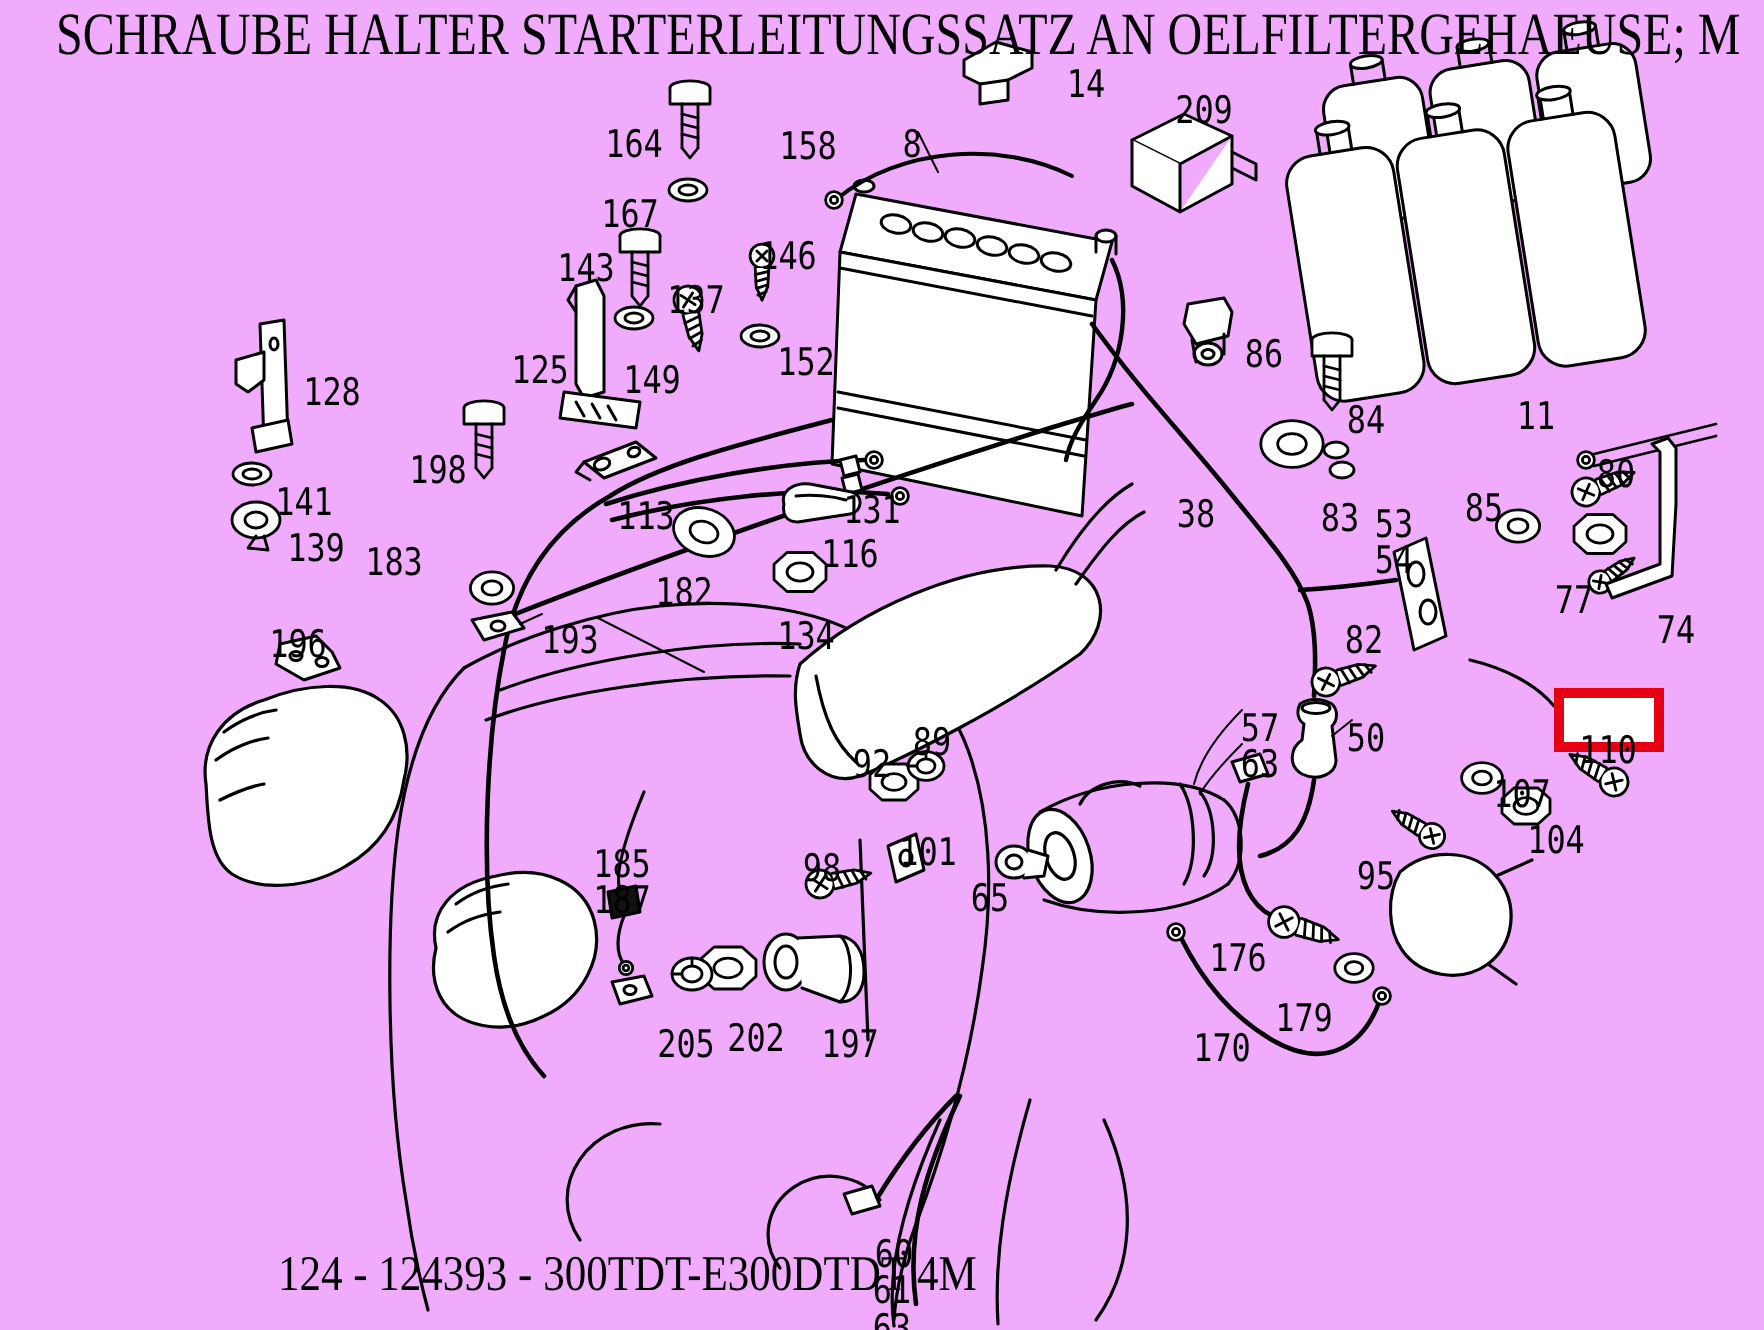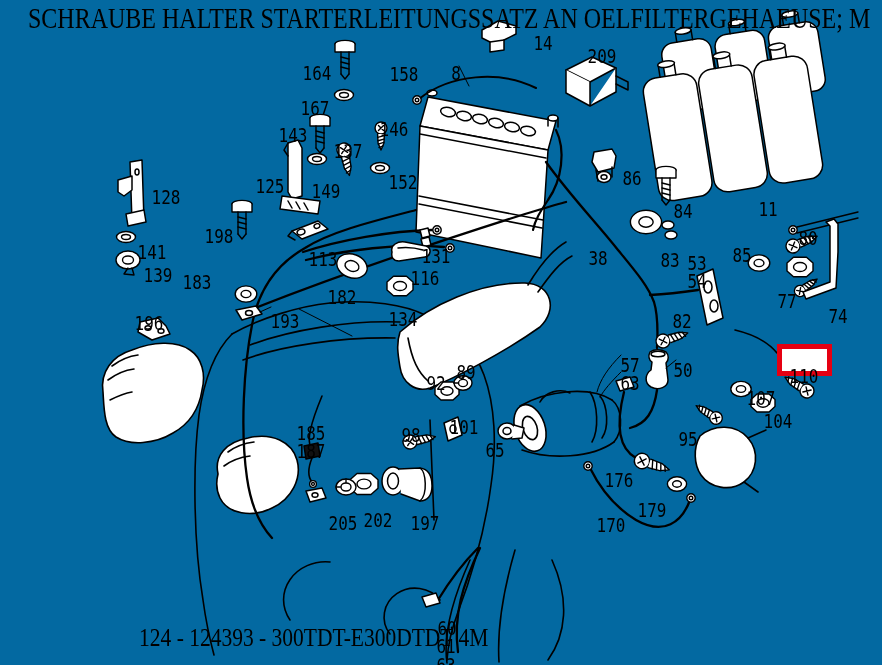--- a/index.html
+++ b/index.html
@@ -1,18 +1,18 @@
 <!DOCTYPE html>
 <html><head>
 <meta charset="utf-8">
 <style>
   html,body{margin:0;padding:0;background:#ffffff;}
   .stage{
     position:relative;width:882px;height:665px;overflow:hidden;
-    background:#0369a1;font-family:"DejaVu Sans Mono",monospace;
+    background:#f0abfc;font-family:"DejaVu Sans Mono",monospace;
   }
   .drawing{position:absolute;left:0;top:0;z-index:1;}
   .page-title{
     position:absolute;left:28px;top:1px;z-index:3;
     font-family:"Liberation Serif",serif;font-size:30px;color:#000;
     white-space:nowrap;transform:scaleX(.80);transform-origin:0 0;
   }
   .page-caption{
     position:absolute;left:139px;top:624px;z-index:3;
     font-family:"Liberation Serif",serif;font-size:25px;color:#000;

